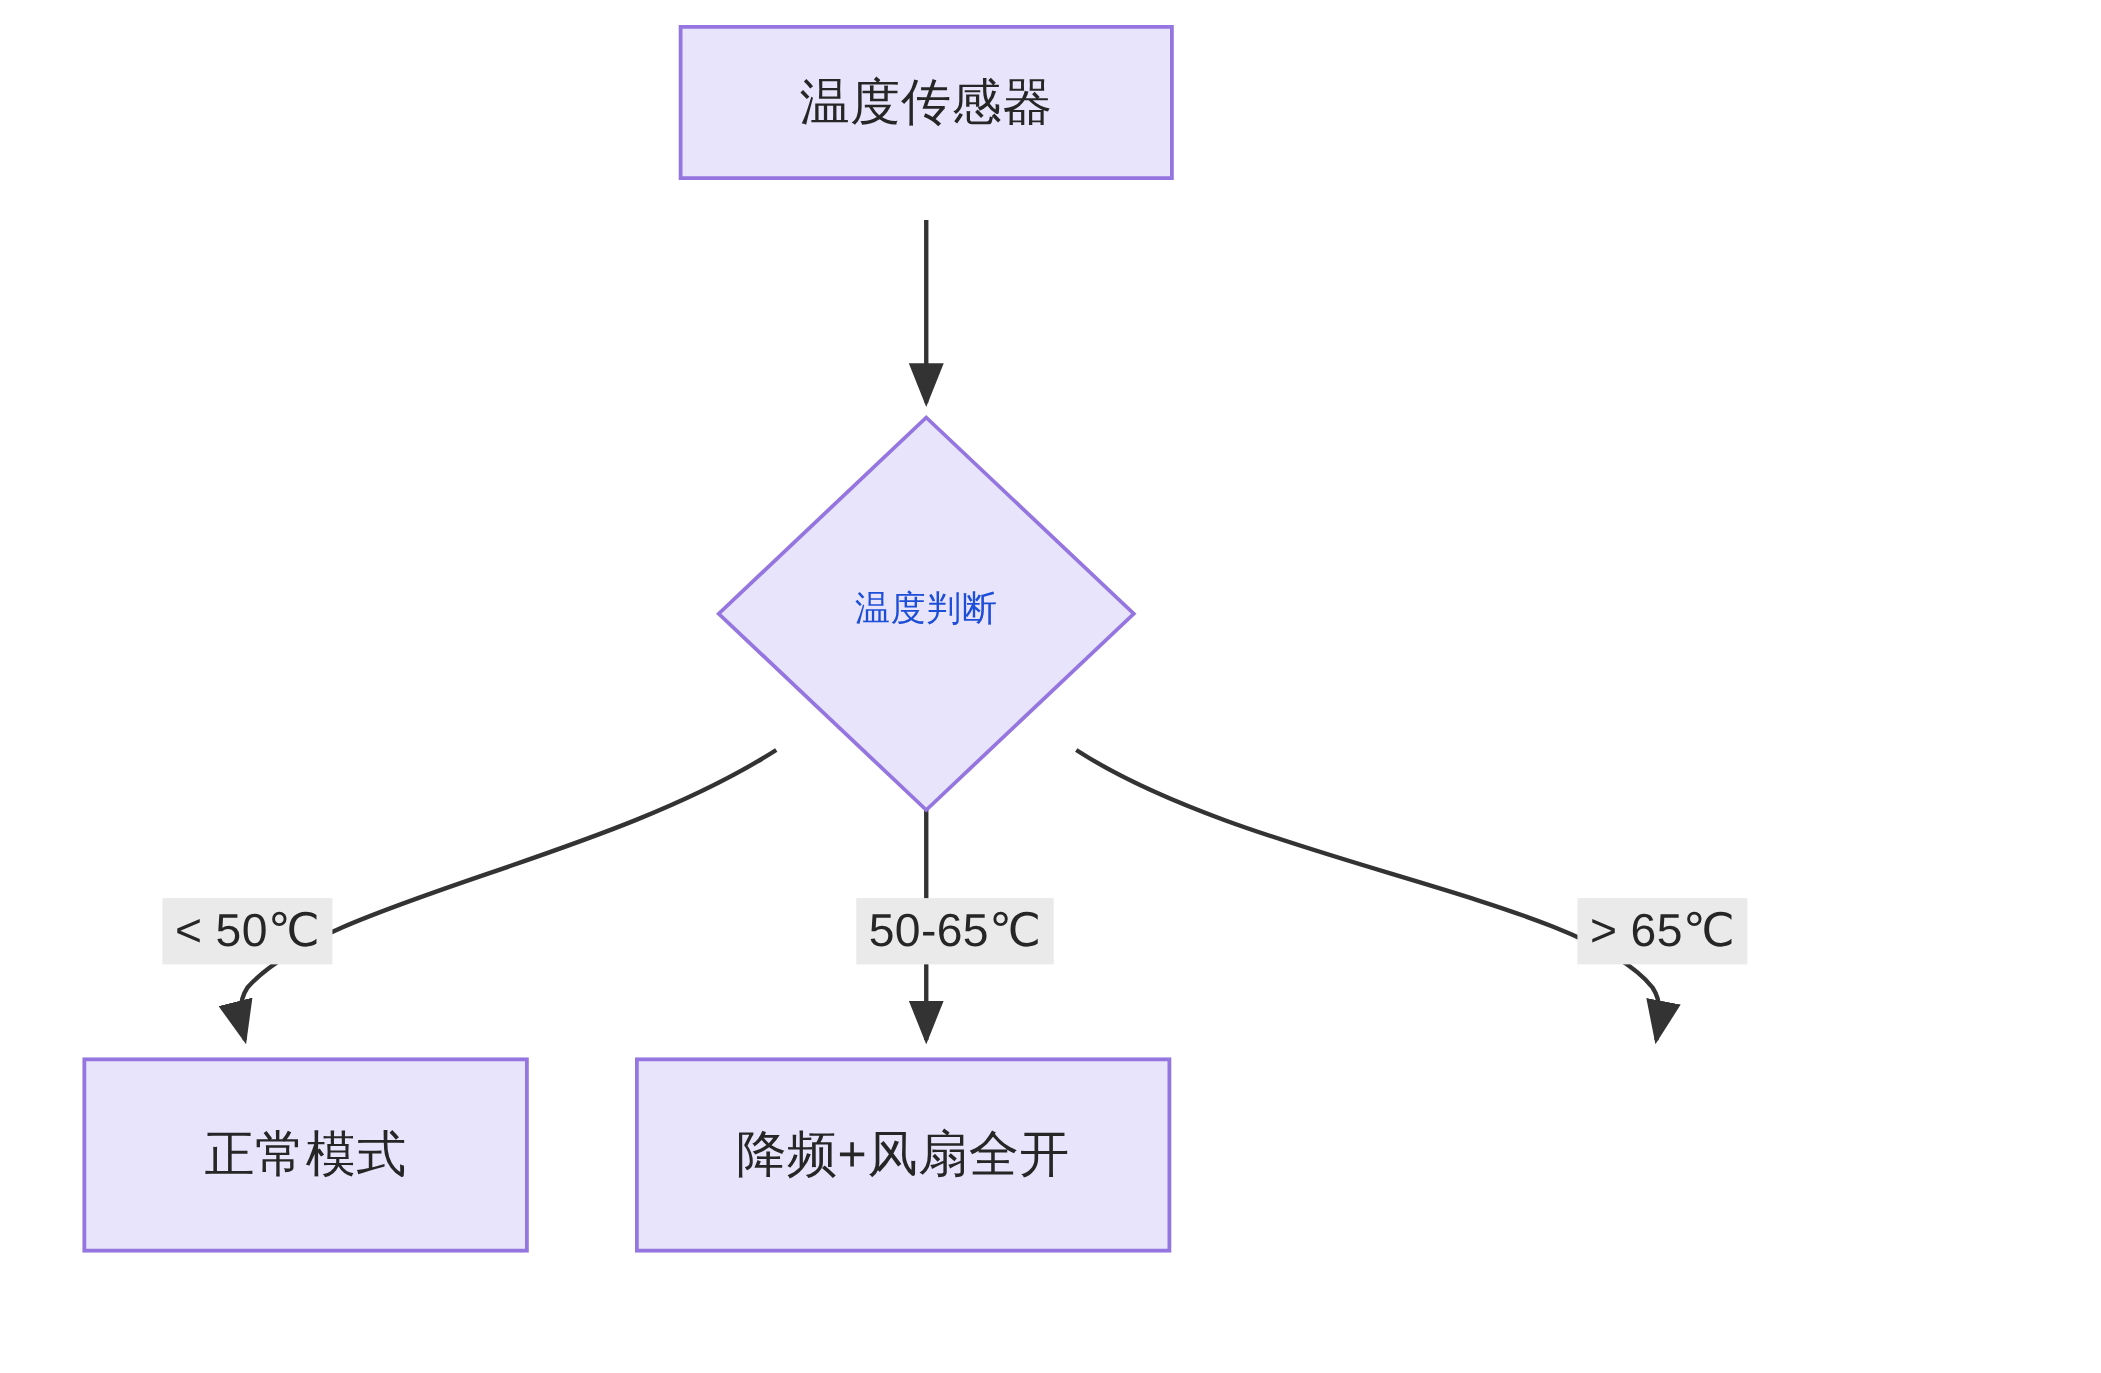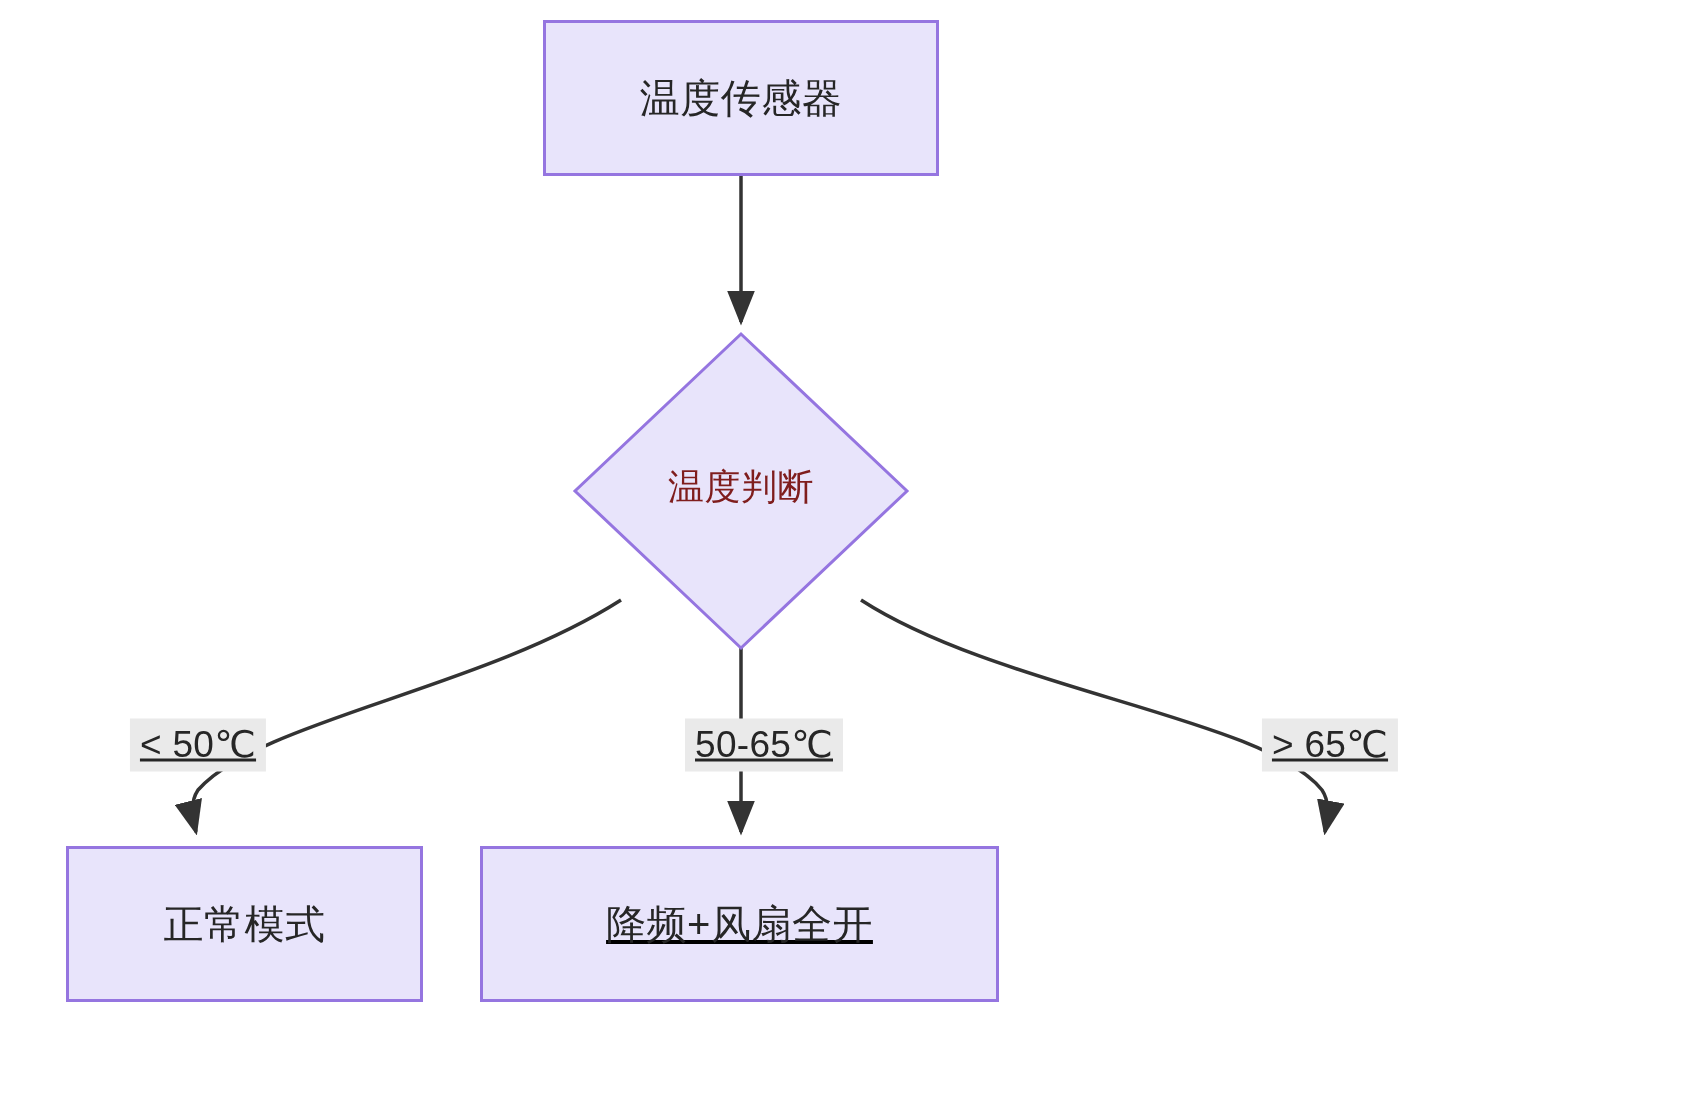--- a/index.html
+++ b/index.html
@@ -35,36 +35,35 @@
   }
   .node-label {
     color: #262626;
     font-size: 40px;
     line-height: 1.1;
     white-space: nowrap;
     letter-spacing: 0.5px;
   }
   .diamond-label {
     position: absolute;
-    color: #7f1d1d;
-    font-size: 36px;
+    color: #1d4ed8;
+    font-size: 28px;
     white-space: nowrap;
     transform: translate(-50%, -50%);
     letter-spacing: 0.5px;
   }
   .edge-label {
     position: absolute;
     background: #eaeaea;
     color: #262626;
     font-size: 37px;
     padding: 4px 10px 6px 10px;
     white-space: nowrap;
     transform: translate(-50%, -50%);
     letter-spacing: 0.3px;
-    text-decoration: underline;
   }
 </style>
 </head>
 <body>
 
 <div id="canvas">
 
   <svg id="edges" viewBox="0 0 1681 1098" xmlns="http://www.w3.org/2000/svg">
     <defs>
       <marker id="arrowhead" markerWidth="10" markerHeight="8" refX="9" refY="4" orient="auto" markerUnits="strokeWidth">
@@ -76,31 +75,31 @@
 
     <path d="M 621,600 C 480,690 260,720 198,790 C 190,802 192,816 196,832" fill="none" stroke="#333333" stroke-width="3.5" marker-end="url(#arrowhead)"></path>
 
     <path d="M 741,648 L 741,832" fill="none" stroke="#333333" stroke-width="3.5" marker-end="url(#arrowhead)"></path>
 
     <path d="M 861,600 C 1000,690 1265,718 1322,790 C 1330,802 1328,816 1325,832" fill="none" stroke="#333333" stroke-width="3.5" marker-end="url(#arrowhead)"></path>
 
     <polygon points="741,334 907,491 741,648 575,491" fill="#e8e4fb" stroke="#9575e0" stroke-width="3"></polygon>
   </svg>
 
-  <div class="node" style="left:543px; top:20px; width:396px; height:156px;">
+  <div class="node" style="left:543px; top:20px; width:396px; height:124px;">
     <span class="node-label">温度传感器</span>
   </div>
 
   <span class="diamond-label" style="left:741px; top:487px;">温度判断</span>
 
   <div class="node" style="left:22px; top:846px; width:357px; height:156px;margin-left:44px;">
     <span class="node-label">正常模式</span>
   </div>
 
-  <div class="node" style="left:480px; top:846px; width:519px; height:156px;text-decoration:underline;">
+  <div class="node" style="left:508px; top:846px; width:429px; height:156px;">
     <span class="node-label">降频+风扇全开</span>
   </div>
 
 
   <span class="edge-label" style="left:198px; top:745px;">&lt; 50℃</span>
 
   <span class="edge-label" style="left:740px; top:745px;margin-left:24px;">50-65℃</span>
 
   <span class="edge-label" style="left:1330px; top:745px;">&gt; 65℃</span>
 

